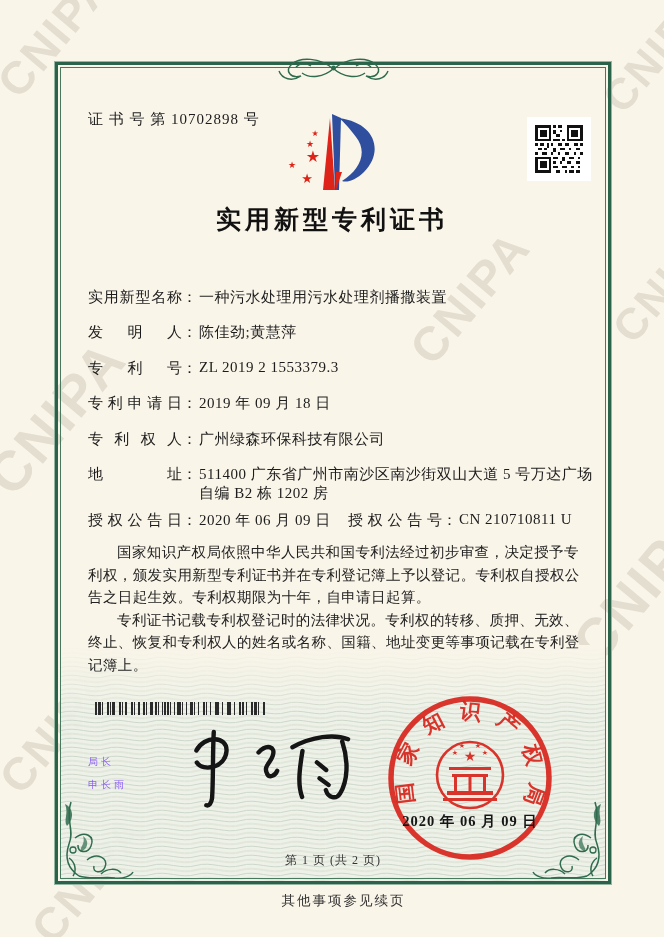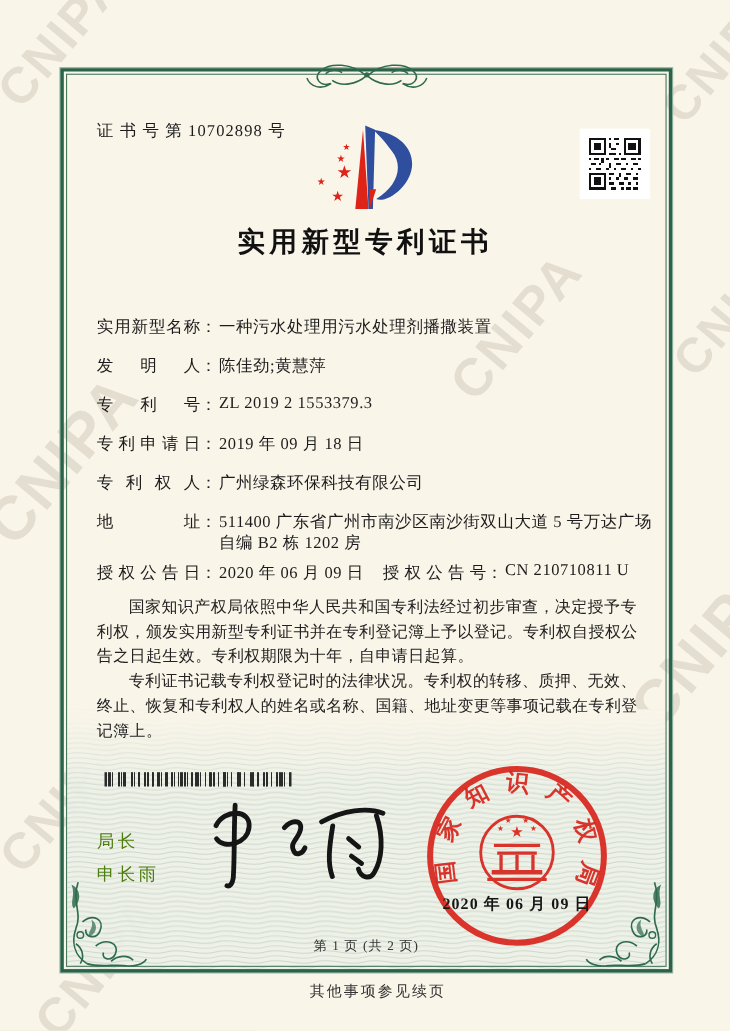--- a/index.html
+++ b/index.html
@@ -47,21 +47,21 @@
   .addr-l2 { display:block; }
   .row2 { position:absolute; display:flex; font-size:15px; }
   .paras { position:absolute; left:88px; top:541px; width:494px; font-size:14.5px; line-height:22.6px; letter-spacing:.4px; color:#222; }
   .paras p { text-indent:2em; }
   .barcode {
     position:absolute; left:95px; top:702px; width:170px; height:13px;
     background:
       repeating-linear-gradient(90deg,#2b2b2b 0 2px, transparent 2px 3px, #2b2b2b 3px 4px, transparent 4px 7px, #2b2b2b 7px 8px, transparent 8px 12px),
       repeating-linear-gradient(90deg, transparent 0 4px, #2b2b2b 4px 6px, transparent 6px 13px);
   }
-  .officer { position:absolute; left:88px; top:755px; font-family:"Liberation Sans", sans-serif; font-size:16px; letter-spacing:3px; color:#4d7c0f; }
+  .officer { position:absolute; left:88px; top:755px; font-family:"Liberation Sans", sans-serif; font-size:10px; letter-spacing:3px; color:#8b5cf6; }
   .officer div { margin-bottom:9px; }
   .signature { position:absolute; left:185px; top:724px; transform:rotate(-2deg); }
   .seal { position:absolute; left:383px; top:691px; width:174px; height:174px; }
   .seal-date {
     position:absolute; left:383px; top:812px; width:174px; text-align:center;
     font-size:14.5px; letter-spacing:1px; color:#161616; font-weight:bold;
   }
   .page-ind { position:absolute; left:55px; top:852px; width:556px; text-align:center; font-size:12px; letter-spacing:1px; color:#333; }
   .cont-note { position:absolute; left:0; top:892px; width:100%; text-align:center; font-size:13.5px; letter-spacing:2px; color:#333;padding-left:23px; }
 </style>

